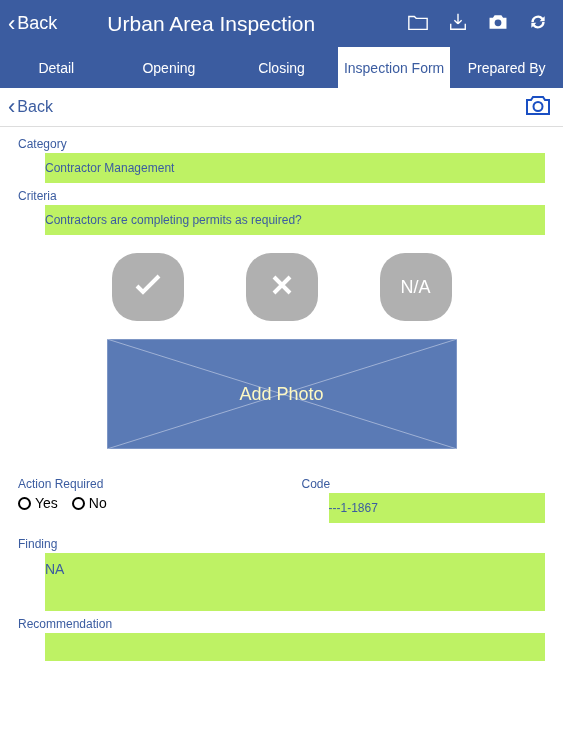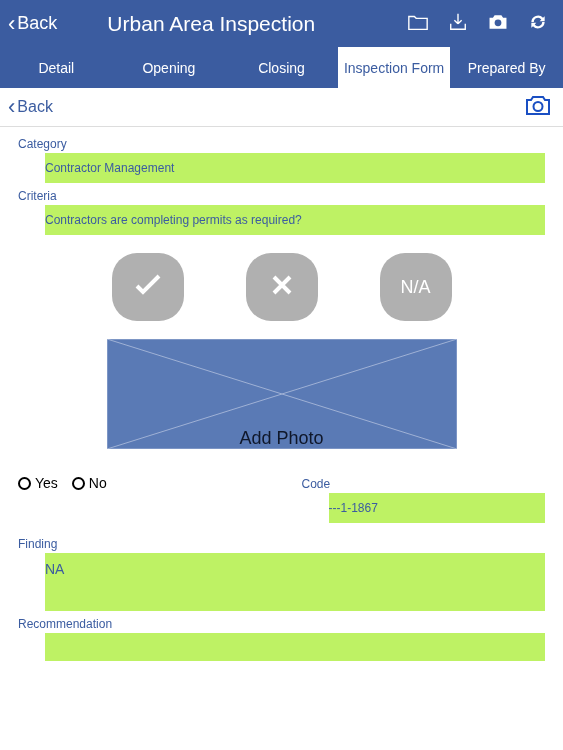--- a/index.html
+++ b/index.html
@@ -78,22 +78,22 @@
   width: 72px; height: 68px;
   background: #b0b0b0;
   display:flex; align-items:center; justify-content:center;
   color:#fff; font-size:18px; font-weight:300;border-radius:25px;
 }
 .photo-area {
   margin: 12px auto 22px auto;
   width: 350px; height: 110px;
   background: #5a7ab5;
   position: relative;
-  display:flex; align-items:flex-end; justify-content:center;
-  color:#0f172a; font-size:18px; font-weight:300;
+  display:flex; align-items:center; justify-content:center;
+  color:#fef9c3; font-size:18px; font-weight:300;
 }
 .photo-area svg.diag { position:absolute; top:0; left:0; width:100%; height:100%; }
 .two-col { display:flex; gap:40px; }
 .col { flex: 1; }
 .radios { display:flex; gap:14px; margin-top:4px; }
 .radio { display:flex; align-items:center; gap:4px; font-size:14px; color:#000; }
 .radio-circ {
   width:13px; height:13px; border:2px solid #000; border-radius:50%;
 }
 </style>
@@ -181,20 +181,21 @@
     <svg class="diag" viewBox="0 0 350 110" preserveAspectRatio="none">
       <line x1="0" y1="0" x2="350" y2="110" stroke="#9fb1d5" stroke-width="1"></line>
       <line x1="350" y1="0" x2="0" y2="110" stroke="#9fb1d5" stroke-width="1"></line>
       <rect x="0" y="0" width="350" height="110" fill="none" stroke="#9fb1d5" stroke-width="1"></rect>
     </svg>
     <span style="position:relative">Add Photo</span>
   </div>
 
   <div class="two-col">
     <div class="col">
+      <div class="field-label">Action Required</div>
       <div class="radios">
         <div class="radio">
           <span class="radio-circ"></span>
           <span>Yes</span>
         </div>
         <div class="radio">
           <span class="radio-circ"></span>
           <span>No</span>
         </div>
       </div>

